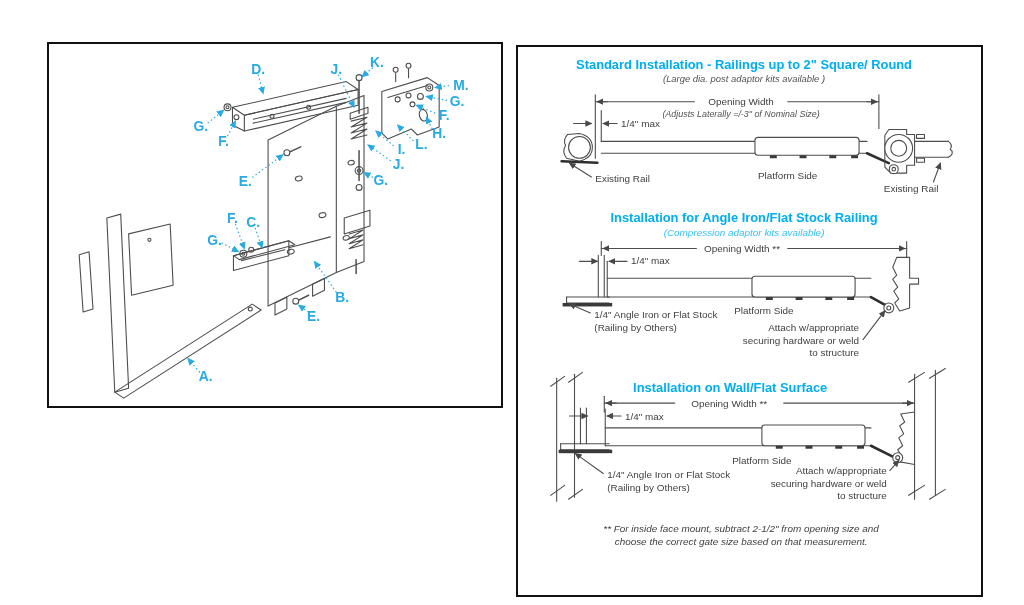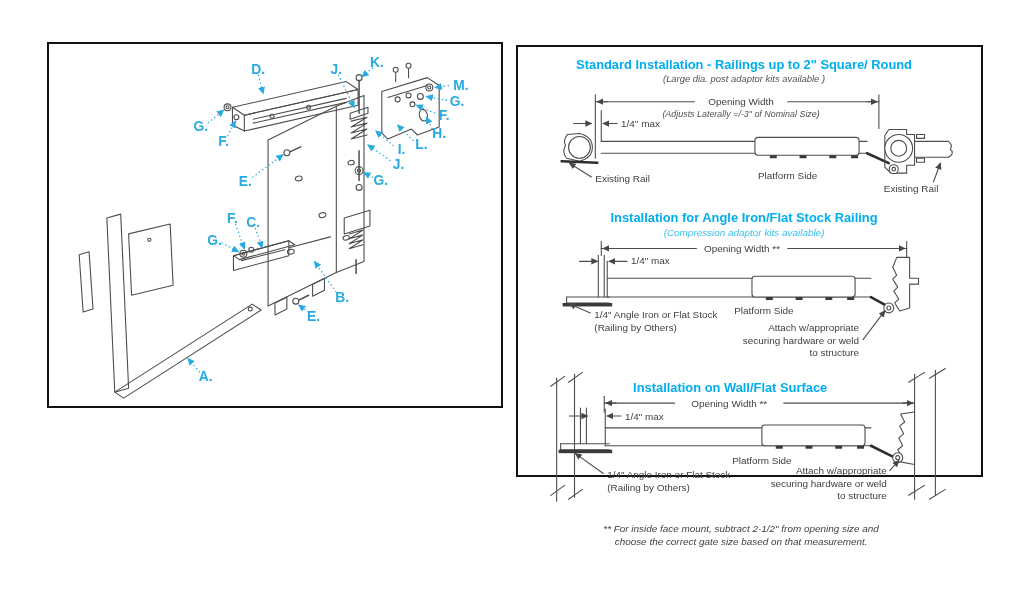--- a/index.html
+++ b/index.html
@@ -1,20 +1,20 @@
 <!DOCTYPE html>
 <html><head>
 <meta charset="utf-8">
 <style>
   html,body{margin:0;padding:0;background:#ffffff;width:1024px;height:605px;
     font-family:"Liberation Sans",sans-serif;}
   .stage{position:relative;width:1024px;height:605px;background:#fff;overflow:hidden;}
   .panel{position:absolute;background:#fff;border:2px solid #111;box-sizing:border-box;}
   #left-panel{left:47px;top:42px;width:456px;height:366px;}
-  #right-panel{left:516px;top:45px;width:467px;height:432px;}
+  #right-panel{left:516px;top:45px;width:467px;height:552px;}
   svg{display:block;}
   
   .ln{stroke:#4d4d4d;stroke-width:1.1;fill:none;stroke-linejoin:round;stroke-linecap:round;}
   .thk{stroke:#2e2e2e;stroke-width:2.6;fill:none;stroke-linecap:round;}
   .fillwhite{fill:#ffffff;}
   .darkfill{fill:#3a3a3a;stroke:none;}
   
   .h1{font:700 13px "Liberation Sans",sans-serif;fill:#00AEEF;}
   .sub{font:italic 9.5px "Liberation Sans",sans-serif;fill:#4f5154;}
   .subc{font:italic 10px "Liberation Sans",sans-serif;fill:#38C2F2;}

